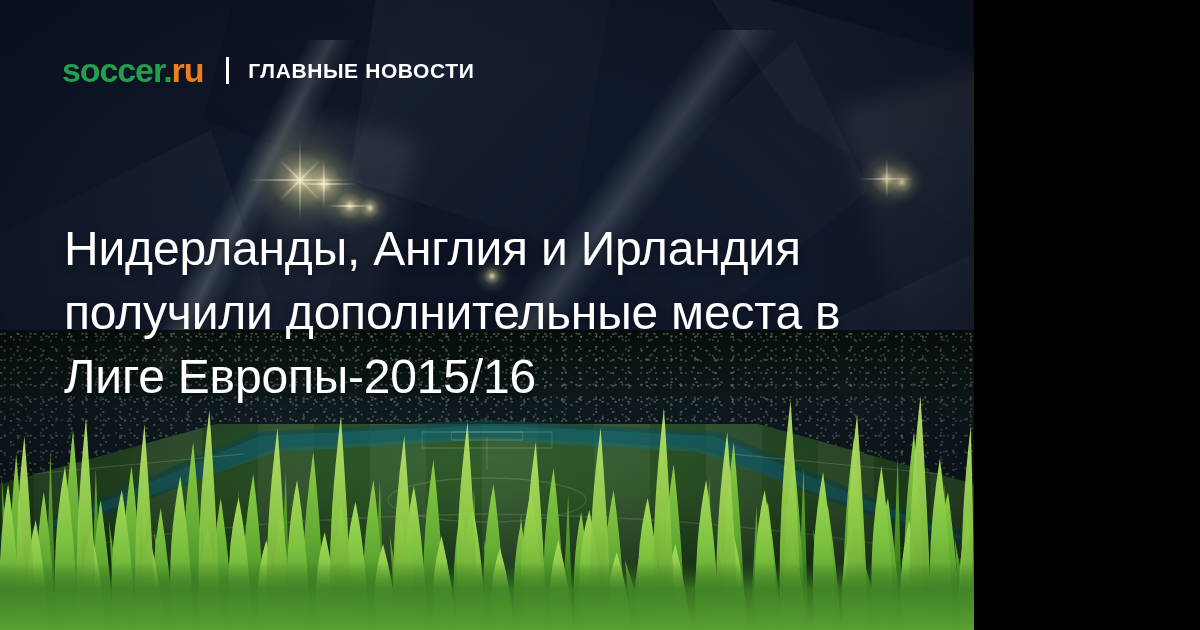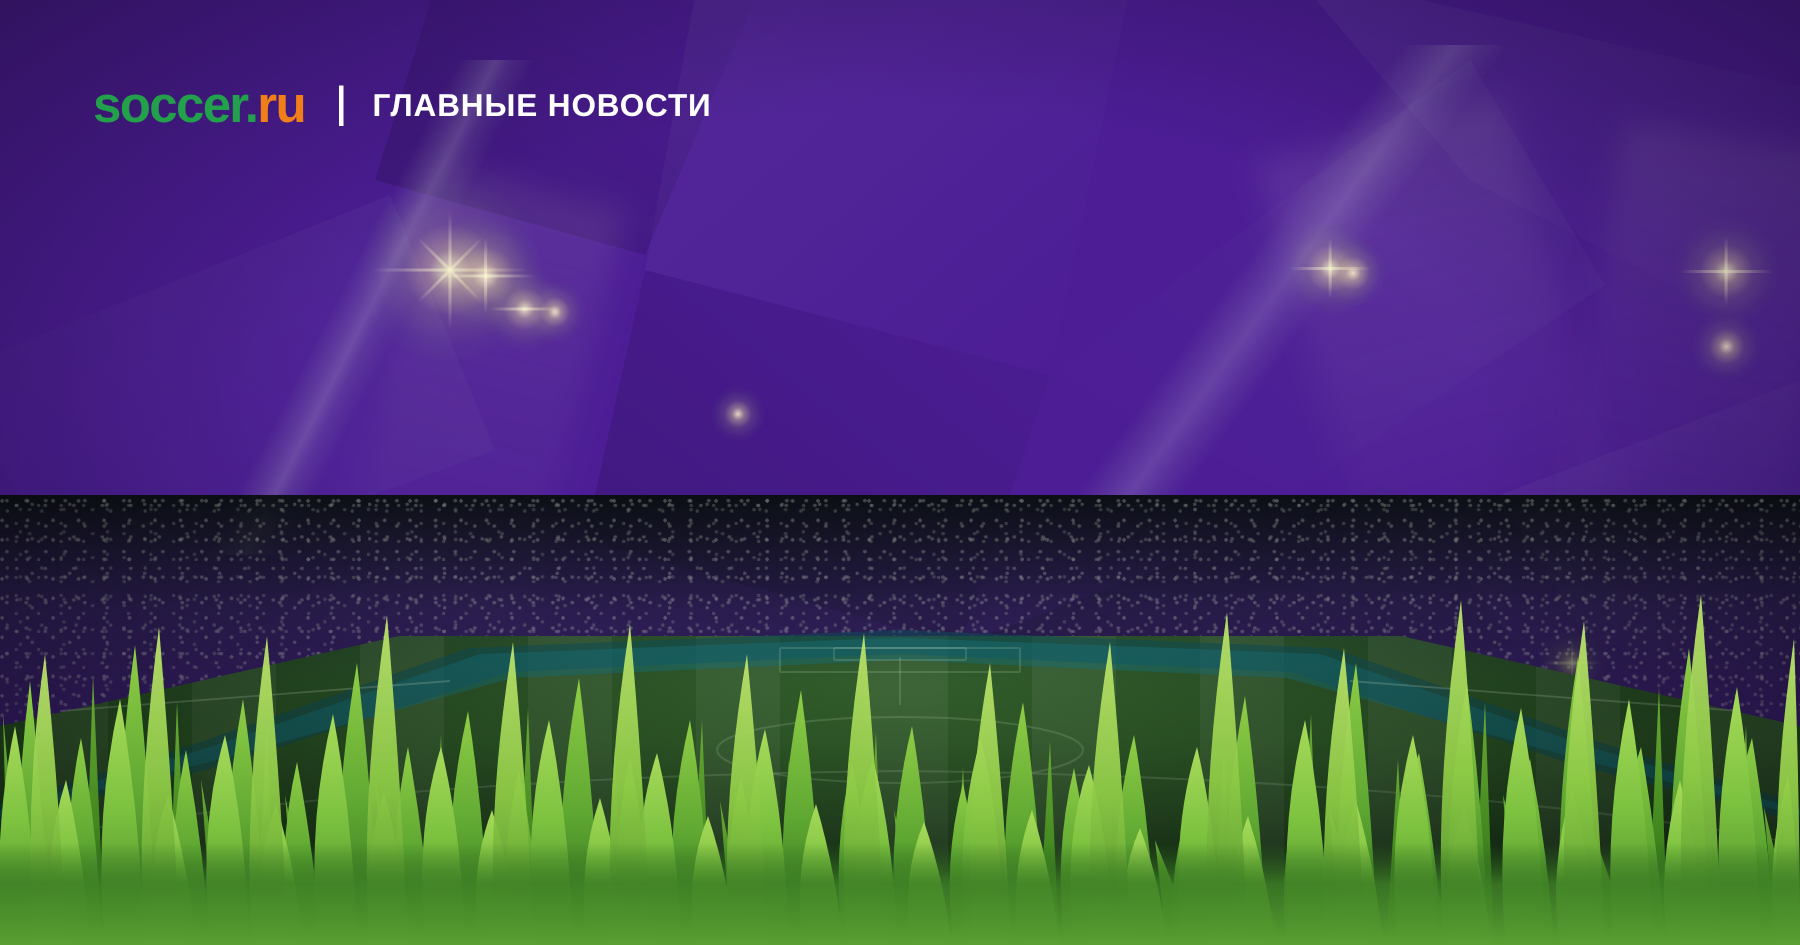--- a/index.html
+++ b/index.html
@@ -7,23 +7,23 @@
   html, body {
     width:1200px; height:630px;
     background:#000;
     font-family:"Liberation Sans", sans-serif;
     overflow:hidden;
   }
 
   
   .card {
     position:relative;
-    width:1200px; height:630px;
+    width:974px; height:630px;
     overflow:hidden;
-    background:#4c1d95;
+    background:#0f172a;
   }
 
   
   .bg-layer { position:absolute; inset:0; }
 
   
   .bg-base {
     background:
       radial-gradient(ellipse 120% 70% at 50% 105%, #12personally 0%, transparent 0%),
       linear-gradient(180deg,
@@ -505,14 +505,19 @@
   </div>
 
   <div class="header">
     <div class="logo"><span class="w-soccer">soccer</span><span class="w-dot">.</span><span class="w-ru">ru</span></div>
 
     <div class="divider"></div>
 
     <div class="kicker">ГЛАВНЫЕ НОВОСТИ</div>
   </div>
 
+  <h1 class="headline">
+    <span class="ln">Нидерланды, Англия и Ирландия</span>
+    <span class="ln">получили дополнительные места в</span>
+    <span class="ln">Лиге Европы-2015/16</span>
+  </h1>
 
 </div>
 
 </body></html>

